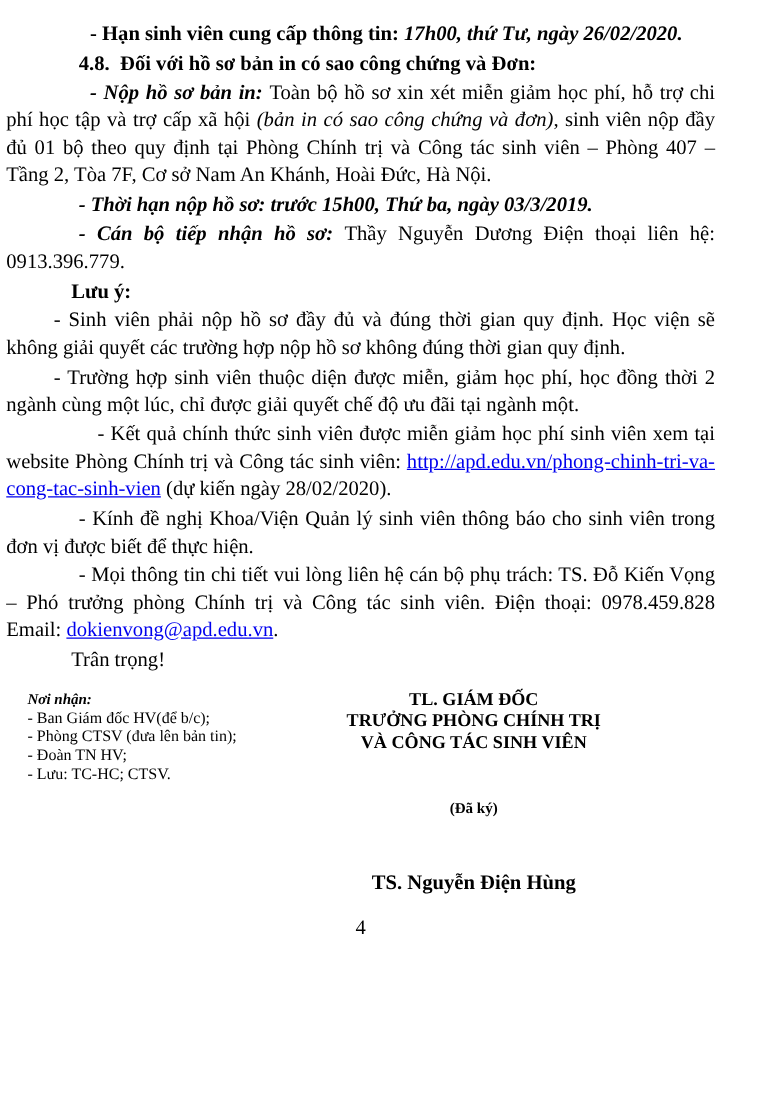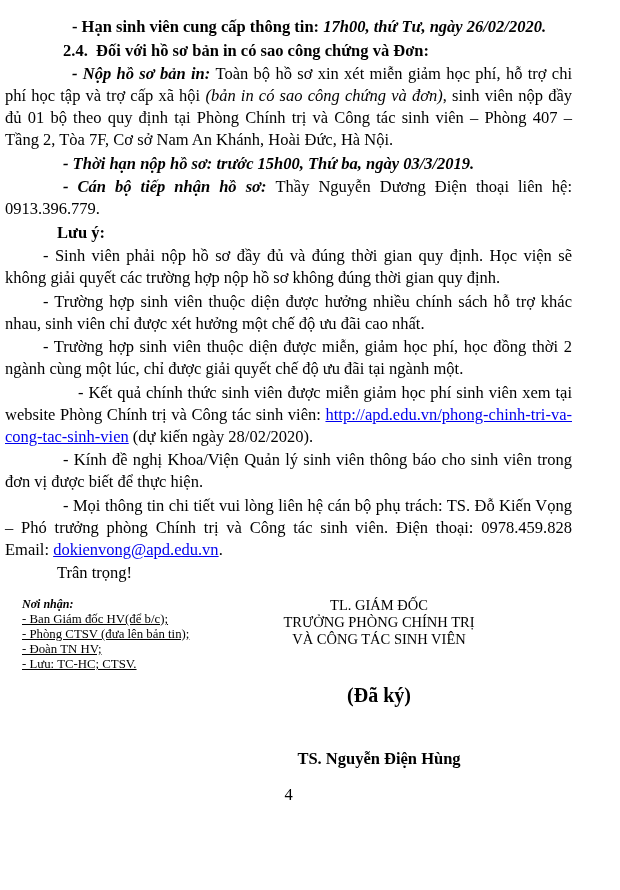--- a/index.html
+++ b/index.html
@@ -44,68 +44,66 @@
   }
   .recipients .head {
     font-size:12px;
     line-height:15px;
     font-weight:bold;
     font-style:italic;
   }
   .recipients .item {
     font-size:12.8px;
     line-height:15px;
-    text-decoration:underline;
   }
   .sigblock {
     width:330px;
     margin-right:28px;
     text-align:center;
   }
   .sigblock .authority,
   .sigblock .titleline {
     font-size:14.5px;
     line-height:17px;
-    font-weight:normal;
+    font-weight:bold;
   }
   .sigblock .signed {
     margin-top:36px;
-    font-size:20px;
+    font-size:12px;
     font-weight:bold;
   }
   .sigblock .signer {
     margin-top:42px;
     font-size:16.5px;
     font-weight:bold;
   }
   .pageno {
     margin-top:16px;
     text-align:center;
     font-size:16.5px;
   }
 </style>
 </head>
 <body>
 
 <div class="doc">
 
   <p class="p ind-a"><span class="b">- Hạn sinh viên cung cấp thông tin: </span><span class="bi">17h00, thứ Tư, ngày 26/02/2020.</span></p>
 
-  <p class="p ind-b b"><span>2.4.</span>&nbsp;&nbsp;<span>Đối với hồ sơ bản in có sao công chứng và Đơn:</span></p>
+  <p class="p ind-b b"><span>4.8.</span>&nbsp;&nbsp;<span>Đối với hồ sơ bản in có sao công chứng và Đơn:</span></p>
 
   <p class="p ind-a"><span class="bi">- Nộp hồ sơ bản in: </span><span>Toàn bộ hồ sơ xin xét miễn giảm học phí, hỗ trợ chi phí học tập và trợ cấp xã hội </span><span class="i">(bản in có sao công chứng và đơn)</span><span>, sinh viên nộp đầy đủ 01 bộ theo quy định tại Phòng Chính trị và Công tác sinh viên – Phòng 407 – Tầng 2, Tòa 7F, Cơ sở Nam An Khánh, Hoài Đức, Hà Nội.</span></p>
 
   <p class="p ind-b bi">- Thời hạn nộp hồ sơ: trước 15h00, Thứ ba, ngày 03/3/2019.</p>
 
   <p class="p ind-b"><span class="bi">- Cán bộ tiếp nhận hồ sơ: </span><span>Thầy Nguyễn Dương Điện thoại liên hệ: 0913.396.779.</span></p>
 
   <p class="p ind-c b">Lưu ý:</p>
 
   <p class="p ind-d">- Sinh viên phải nộp hồ sơ đầy đủ và đúng thời gian quy định. Học viện sẽ không giải quyết các trường hợp nộp hồ sơ không đúng thời gian quy định.</p>
-  <p class="p ind-d">- Trường hợp sinh viên thuộc diện được hưởng nhiều chính sách hỗ trợ khác nhau, sinh viên chỉ được xét hưởng một chế độ ưu đãi cao nhất.</p>
   <p class="p ind-d">- Trường hợp sinh viên thuộc diện được miễn, giảm học phí, học đồng thời 2 ngành cùng một lúc, chỉ được giải quyết chế độ ưu đãi tại ngành một.</p>
 
   <p class="p ind-e"><span>- Kết quả chính thức sinh viên được miễn giảm học phí sinh viên xem tại website Phòng Chính trị và Công tác sinh viên: </span><a class="lnk">http://apd.edu.vn/phong-chinh-tri-va-cong-tac-sinh-vien</a><span> (dự kiến ngày 28/02/2020).</span></p>
 
   <p class="p ind-b">- Kính đề nghị Khoa/Viện Quản lý sinh viên thông báo cho sinh viên trong đơn vị được biết để thực hiện.</p>
 
   <p class="p ind-b"><span>- Mọi thông tin chi tiết vui lòng liên hệ cán bộ phụ trách: TS. Đỗ Kiến Vọng – Phó trưởng phòng Chính trị và Công tác sinh viên. Điện thoại: 0978.459.828 Email: </span><a class="lnk">dokienvong@apd.edu.vn</a><span>.</span></p>
 
   <p class="p ind-c">Trân trọng!</p>
 

